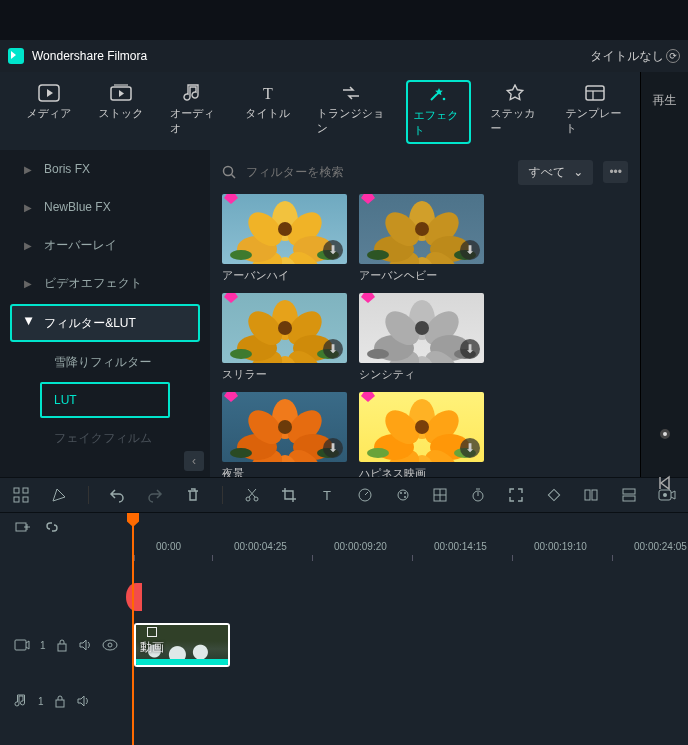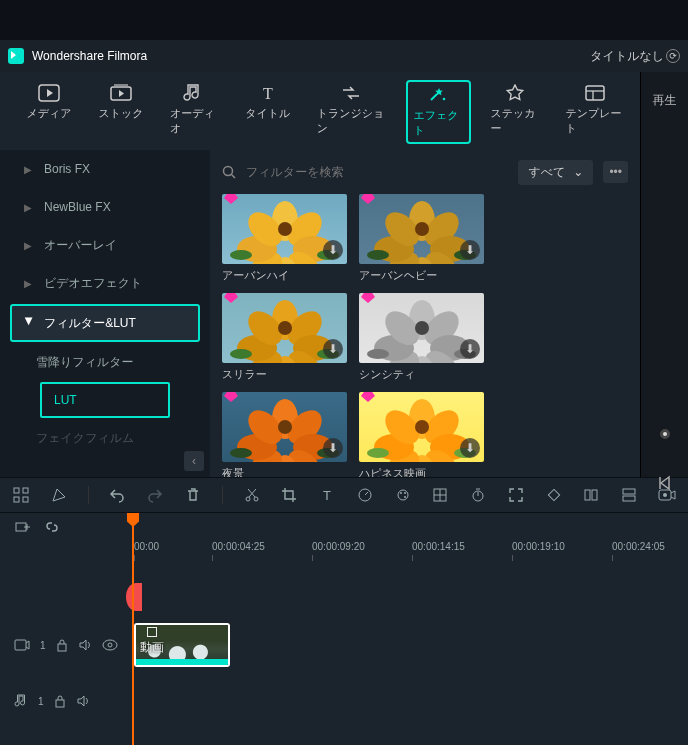--- a/index.html
+++ b/index.html
@@ -23,21 +23,21 @@
   .tab.active { border:2px solid #00e5cc; border-radius:4px; color:#00e5cc; }
   .tab .ico { width:22px; height:18px; display:flex; align-items:center; justify-content:center; }
   .tab .lbl { font-size:11px; }
 
   .mid { display:flex; flex:1; overflow:hidden; }
   .sidebar { width:210px; background:#151b22; position:relative; }
   .side-item { height:38px; display:flex; align-items:center; padding-left:24px; color:#9aa; cursor:pointer; }
   .side-item .arw { width:10px; color:#666; margin-right:10px; font-size:10px; }
   .side-item.open { border:2px solid #00e5cc; border-radius:3px; margin:2px 10px 2px 10px; padding-left:12px; background:#232d37; color:#fff;}
   .side-item.open .arw { color:#fff; transform:rotate(90deg) translateX(-1px); display:inline-block;}
-  .side-sub { padding-left:36px; height:36px; display:flex; align-items:center; color:#9aa; cursor:pointer;}
+  .side-sub { padding-left:54px; height:36px; display:flex; align-items:center; color:#9aa; cursor:pointer;}
   .side-sub.sel { color:#00e5cc; border:2px solid #00e5cc; margin:2px 40px 2px 40px; padding-left:12px; border-radius:2px;}
   .side-sub.fade { color:#4a525a; }
   .collapse { position:absolute; bottom:6px; right:6px; width:20px;height:20px; background:#2a333c; border-radius:3px; display:flex; align-items:center; justify-content:center; color:#888; cursor:pointer;}
   .content { flex:1; background:#1b232c; padding:0 12px; overflow:hidden; }
   .searchrow { display:flex; align-items:center; height:44px; gap:10px; }
   .searchrow .sicon { color:#888; }
   .searchrow input { flex:1; background:transparent; border:none; color:#aaa; outline:none; font-size:12px;}
   .filtersel { background:#2a323b; color:#ccc; padding:4px 10px; border-radius:3px; display:flex; align-items:center; gap:8px; cursor:pointer;}
   .moremenu { color:#aaa; padding:4px 6px; cursor:pointer; background:#2a323b; border-radius:3px;}
   .grid { display:grid; grid-template-columns: repeat(2, 125px); gap:10px 12px; padding-bottom:6px;}
@@ -53,21 +53,21 @@
   .leaf { position:absolute; width:22px; height:10px; background:#3e7a2e; border-radius:50%; bottom:4px;}
   
   .toolbar { height:36px; background:#1b232c; border-top:1px solid #0a0f14; border-bottom:1px solid #0a0f14; display:flex; align-items:center; padding:0 12px; gap:20px;}
   .toolbar .ico, .toolbar .sep { color:#9aa; display:flex; align-items:center; justify-content:center; width:18px; height:18px; cursor:pointer;}
   .toolbar .sep { width:1px; height:18px; background:#333; cursor:default;}
   
   .timeline-area { background:#1b232c; height:276px; position:relative; }
   .tl-head { height:28px; display:flex; align-items:center; padding-left:14px; gap:12px;}
   .tl-head .ico { color:#9aa; width:18px; cursor:pointer;}
   .ruler { position:relative; height:26px; margin-left:130px; }
-  .ruler .tick { position:absolute; top:0; font-size:10px; color:#9aa;}
+  .ruler .tick { position:absolute; top:0; font-size:10px; color:#9aa;padding-left:22px;}
   .ruler .tick::before { content:""; position:absolute; left:0; top:14px; width:1px; height:6px; background:#556;}
   .playhead { position:absolute; left:132px; top:0; width:2px; height:100%; background:#ff6a00; z-index:5;}
   .playhead::before { content:""; position:absolute; left:-5px; top:0; width:12px;height:14px; background:#ff6a00; clip-path:polygon(0 0,100% 0,100% 60%,50% 100%,0 60%); }
   .scroll-marker { position:absolute; left:126px; top:70px; width:16px; height:28px; background:#f24c4c; border-radius:10px 0 0 10px / 14px 0 0 14px; z-index:4;}
   .tracks { position:absolute; left:0; right:0; top:56px; }
   .track { height:52px; display:flex; align-items:center; }
   .track + .track { margin-top:4px; }
   .track .thead { width:130px; display:flex; align-items:center; gap:10px; padding-left:14px; color:#9aa;}
   .track .thead .cnt { font-size:10px;}
   .clip { margin-left:4px; width:96px; height:44px; border:2px solid #fff; border-radius:3px; position:relative; overflow:hidden;}

